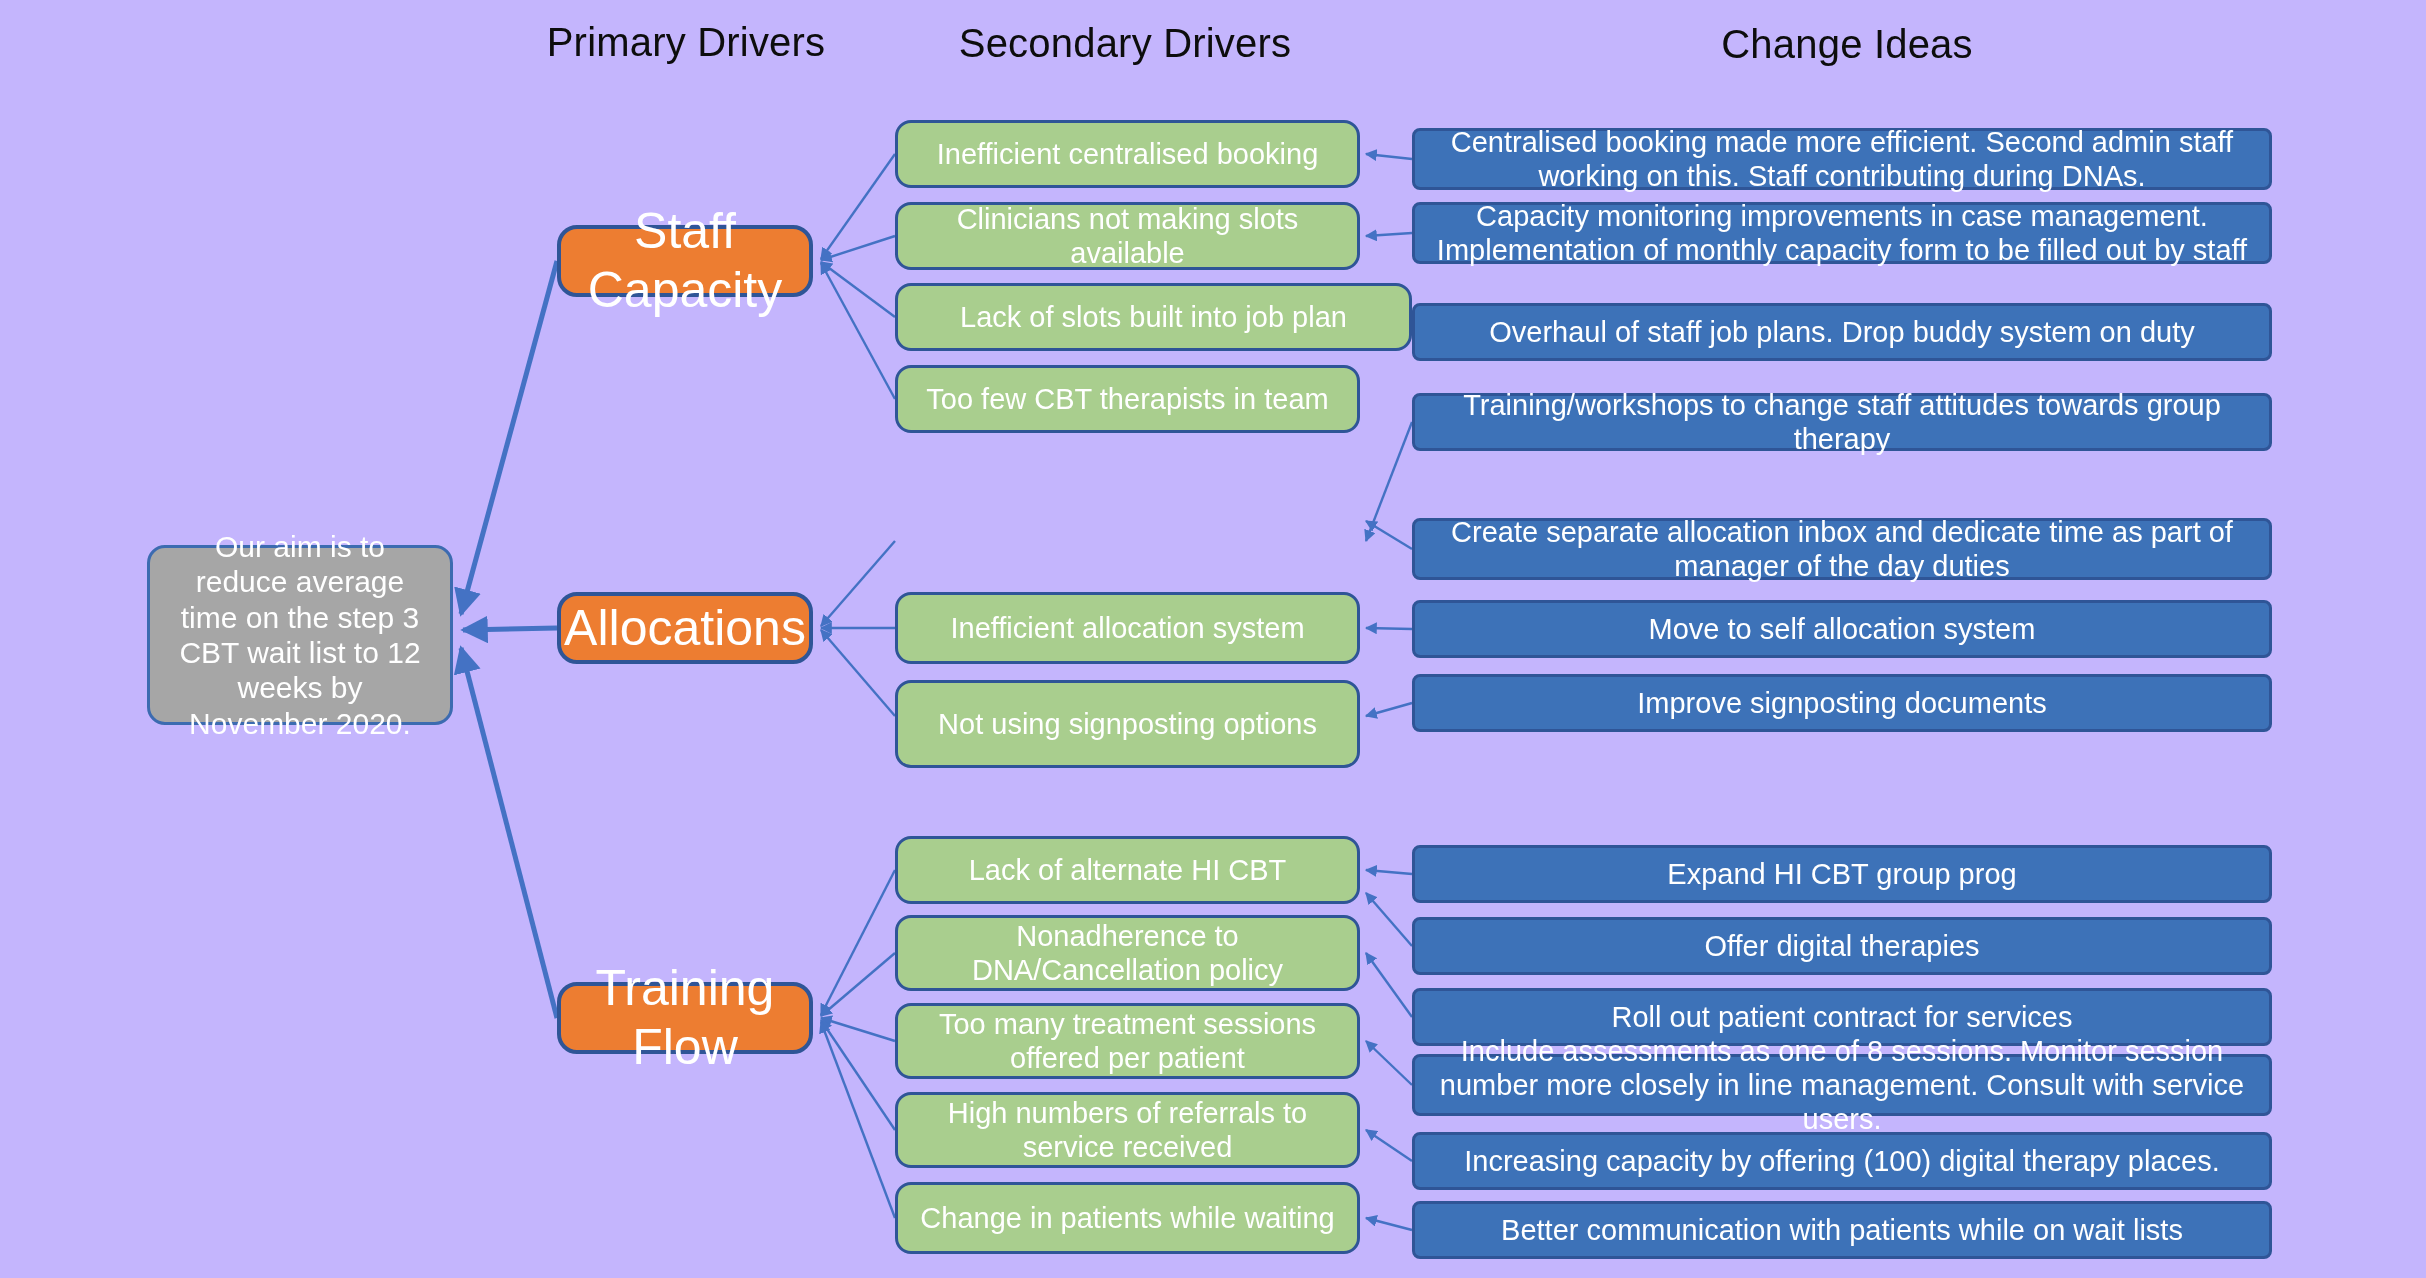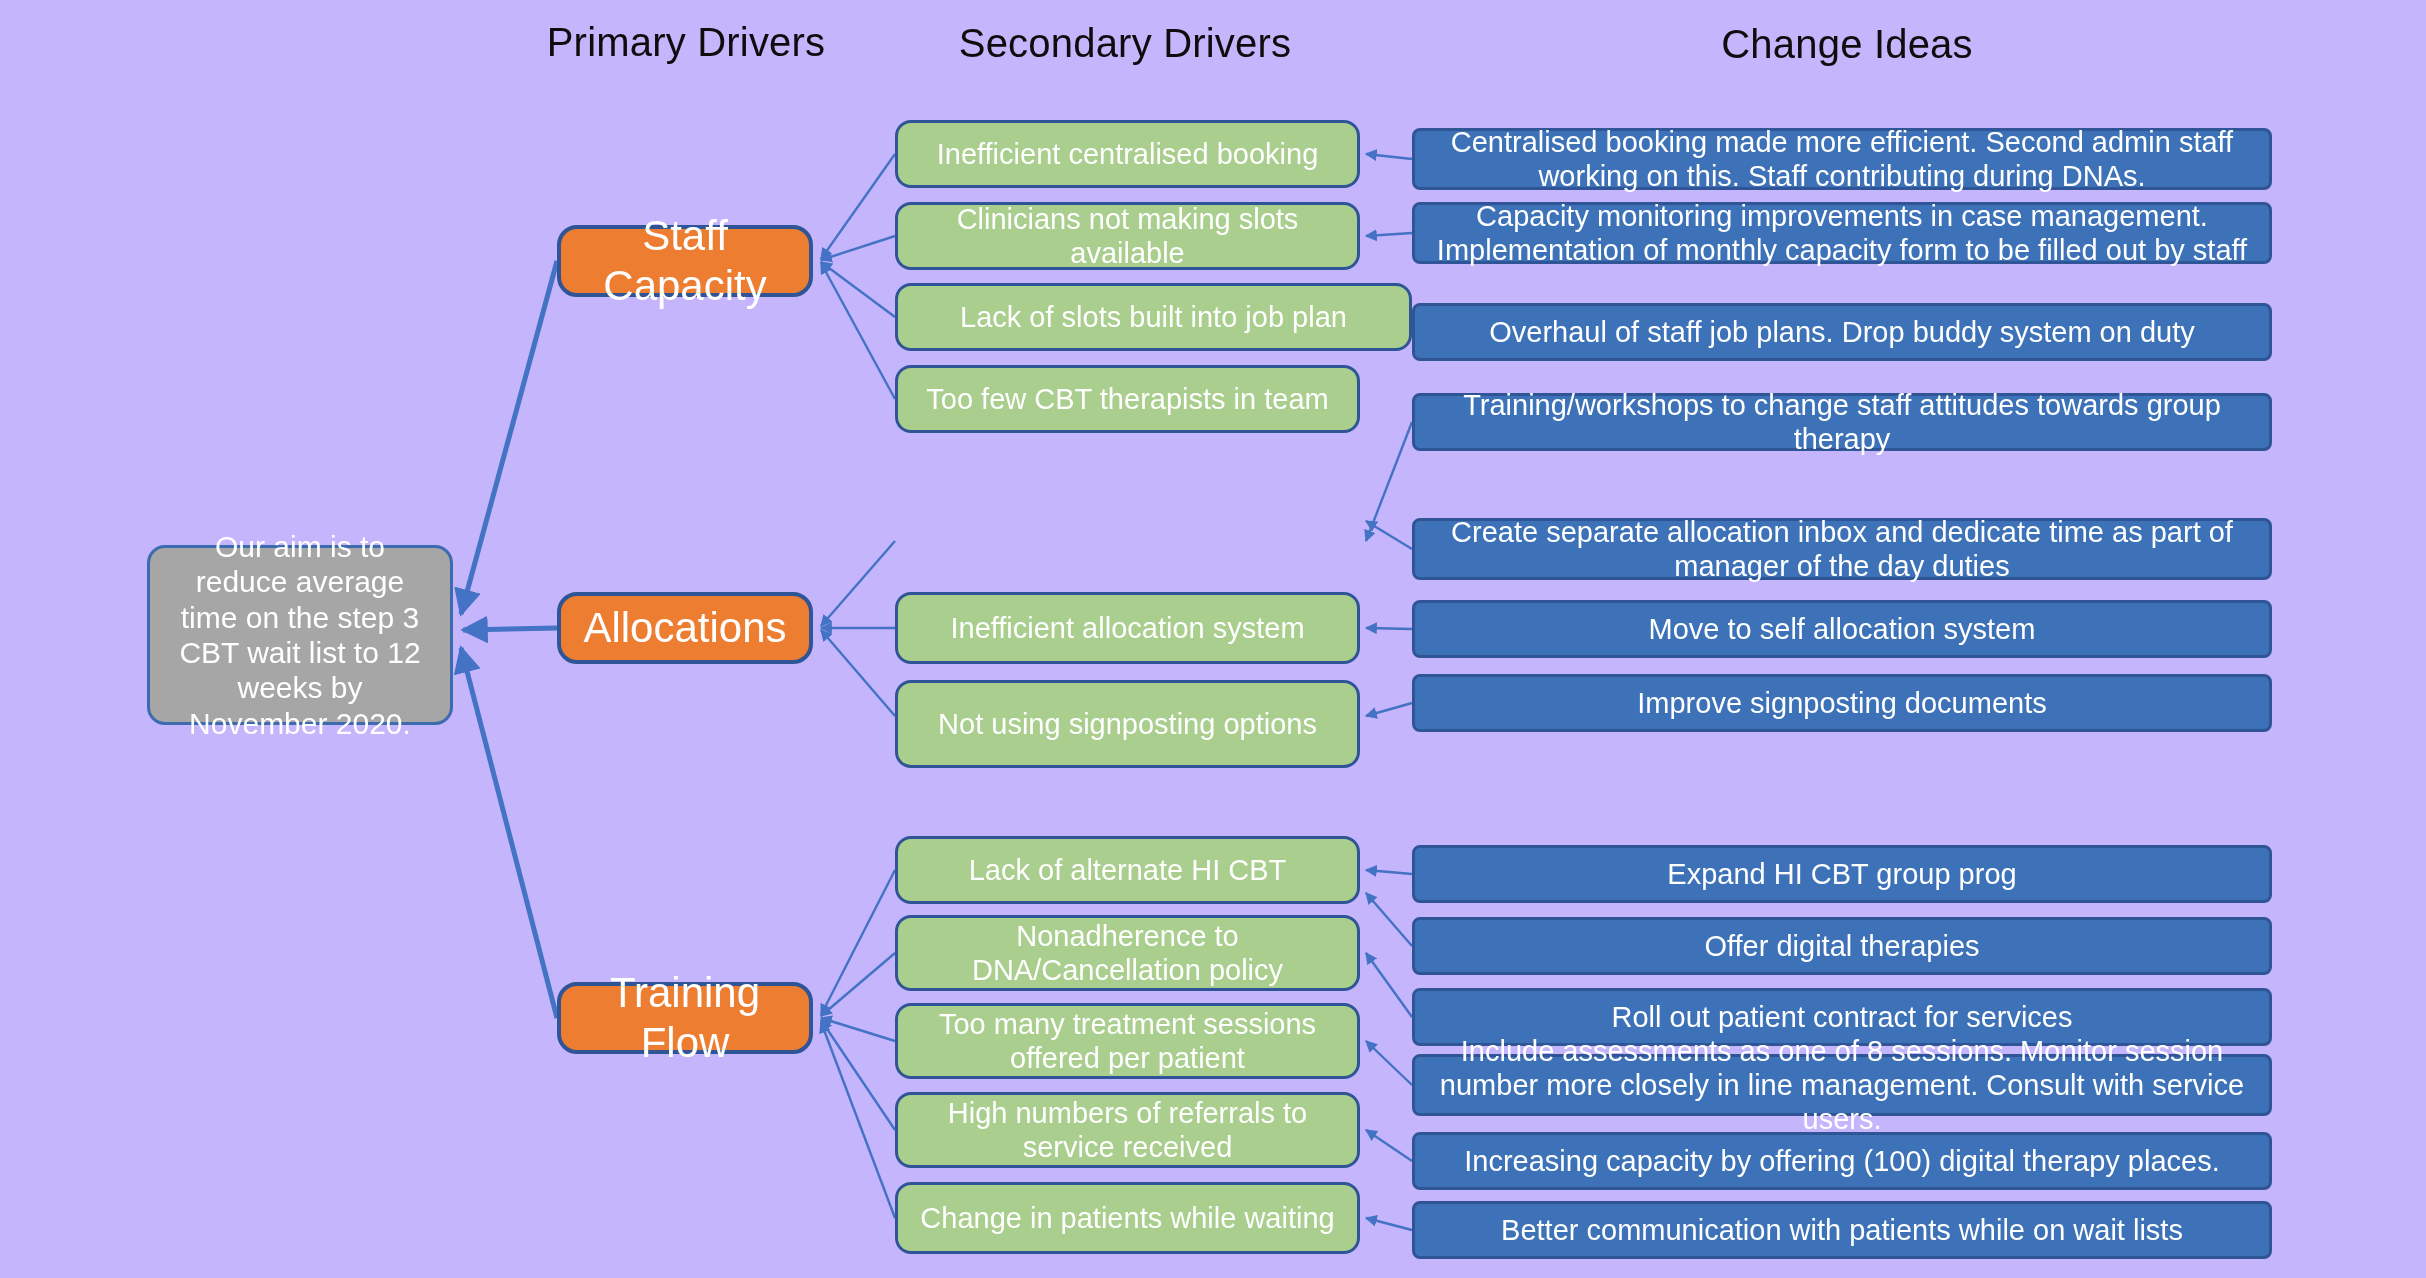--- a/index.html
+++ b/index.html
@@ -49,21 +49,21 @@
     background: #A6A6A6;
     border: 3px solid #3C6BB0;
     border-radius: 18px;
     font-size: 30px;
     padding: 4px 16px;
   }
   .primary-node {
     background: #ED7D31;
     border: 4px solid #2F5597;
     border-radius: 20px;
-    font-size: 42px;
+    font-size: 50px;
   }
   .secondary-node {
     background: #A9CE8E;
     border: 3px solid #2F5597;
     border-radius: 16px;
     font-size: 29px;
   }
   .idea-node {
     background: #3D72B8;
     border: 3px solid #2F5597;

